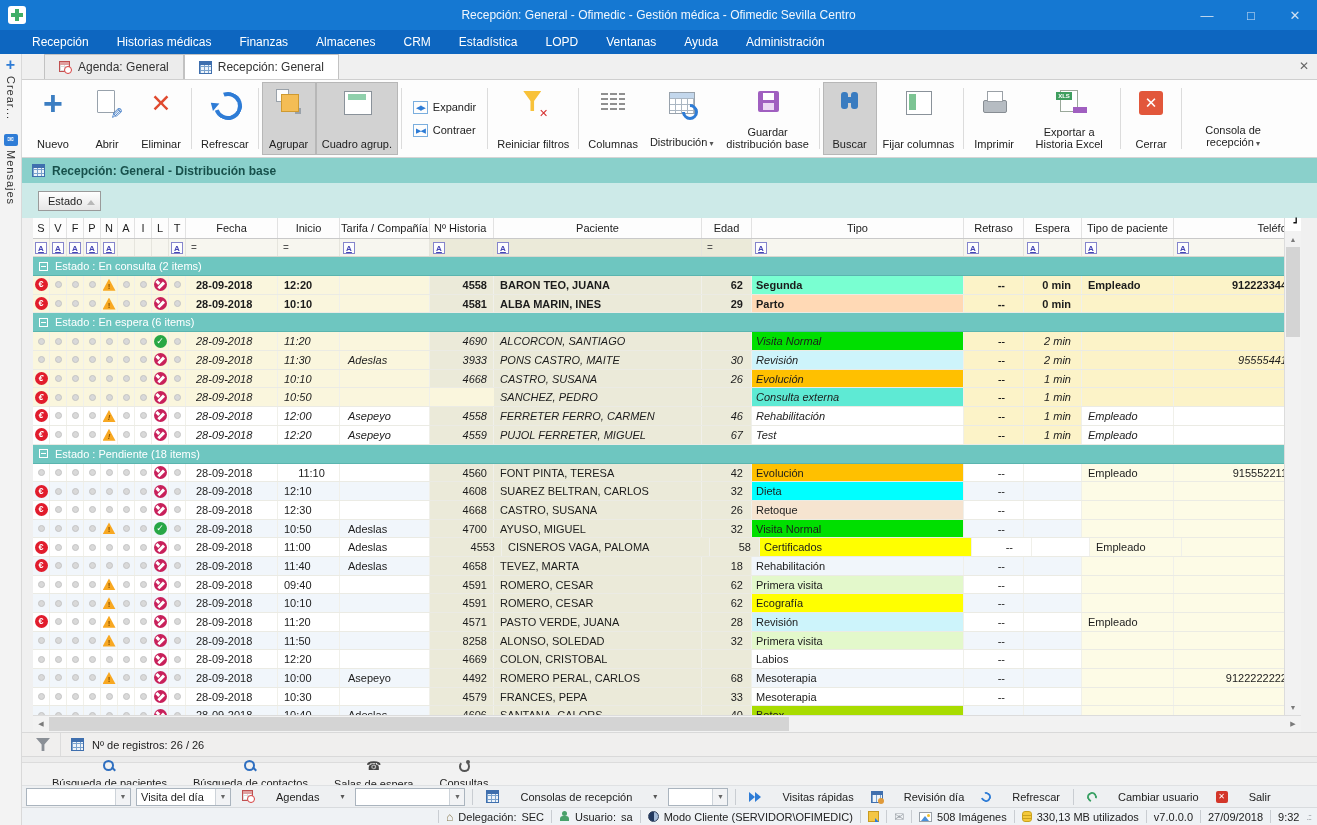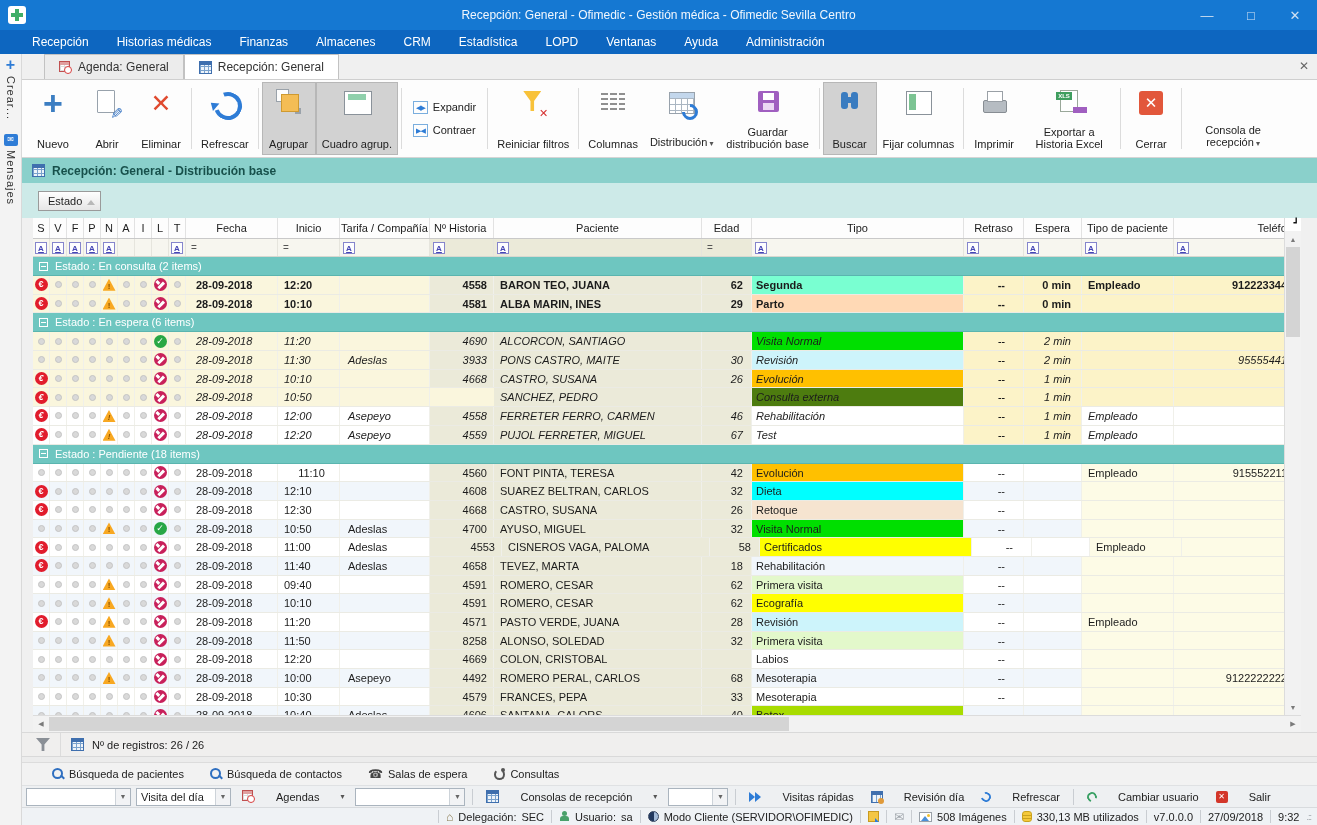--- a/index.html
+++ b/index.html
@@ -139,21 +139,21 @@
   
   .recbar { height:25px; background:#f0efee; border-top:1px solid #d9d9d9; border-bottom:1px solid #d9d9d9; display:flex; align-items:center; flex:0 0 auto; }
   .rec-funnel { width:14px; height:13px; clip-path:polygon(0 0,100% 0,60% 50%,60% 100%,40% 100%,40% 50%); background:#8a8f96; margin:0 10px 0 14px; }
   .rec-sep { width:1px; height:100%; background:#dcdcdc; margin-right:10px; }
   .recbar .txt { color:#222; }
 
   .spacerbar { height:6px; background:#ececec; border-bottom:1px solid #dcdcdc; flex:0 0 auto; }
 
   
   .linksbar { height:22px; background:#f2f2f2; display:flex; align-items:center; gap:26px; padding-left:30px; flex:0 0 auto; }
-  .qlink { display:flex; align-items:center; gap:5px; color:#222; }
+  .qlink { display:flex; align-items:center; gap:5px; color:#222;flex-direction:column; }
   .i-mag { width:12px; height:12px; position:relative; }
   .i-mag::before { content:""; position:absolute; left:0; top:0; width:7px; height:7px; border:2px solid #2f6fc0; border-radius:50%; }
   .i-mag::after { content:""; position:absolute; left:8px; top:8px; width:5px; height:2px; background:#2f6fc0; transform:rotate(45deg); }
   .i-phone::before { content:"☎"; font-size:12px; color:#444; }
   .i-steth { width:12px; height:12px; position:relative; }
   .i-steth::before { content:""; position:absolute; left:1px; top:1px; width:7px; height:7px; border:2px solid #555; border-top-color:transparent; border-radius:50%; }
   .i-steth::after { content:""; position:absolute; right:0; top:0; width:4px; height:4px; background:#555; border-radius:50%; }
 
   
   .actionbar { height:22px; background:#eef0f2; border-top:1px solid #dfe1e3; display:flex; align-items:center; gap:5px; padding-left:4px; flex:0 0 auto; }
@@ -651,21 +651,21 @@
                 </div>
                 <div class="icell">
                   <span class="ic-dot"></span>
                 </div>
                 <div class="dc" style="width: 92px; text-align: left; padding-left: 10px;">28-09-2018</div>
                 <div class="dc" style="width: 62px; text-align: left; padding-left: 6px;">10:50</div>
                 <div class="dc" style="width: 90px; text-align: left; padding-left: 8px;"></div>
                 <div class="dc bg-beige" style="width: 64px; text-align: right; padding-right: 6px; margin-top: 48px;">4672</div>
                 <div class="dc bg-beige" style="width: 208px; text-align: left; padding-left: 6px;">SANCHEZ, PEDRO</div>
                 <div class="dc bg-beige" style="width: 50px; text-align: right; padding-right: 8px;"></div>
-                <div class="dc" style="width: 212px; text-align: left; padding-left: 4px; background: #4d7c0f;">Consulta externa</div>
+                <div class="dc" style="width: 212px; text-align: left; padding-left: 4px; background: #5eead4;">Consulta externa</div>
                 <div class="dc bg-cream2" style="width: 60px; text-align: right; padding-right: 18px;">--</div>
                 <div class="dc bg-cream2" style="width: 58px; text-align: right; padding-right: 10px;">1 min</div>
                 <div class="dc bg-cream2" style="width: 92px; text-align: left; padding-left: 6px;"></div>
                 <div class="dc bg-cream2" style="width: 130px; text-align: right; padding-right: 16px;"></div>
               </div>
               <div class="drow i">
                 <div class="icell">
                   <span class="ic-euro"></span>
                 </div>
                 <div class="icell">

